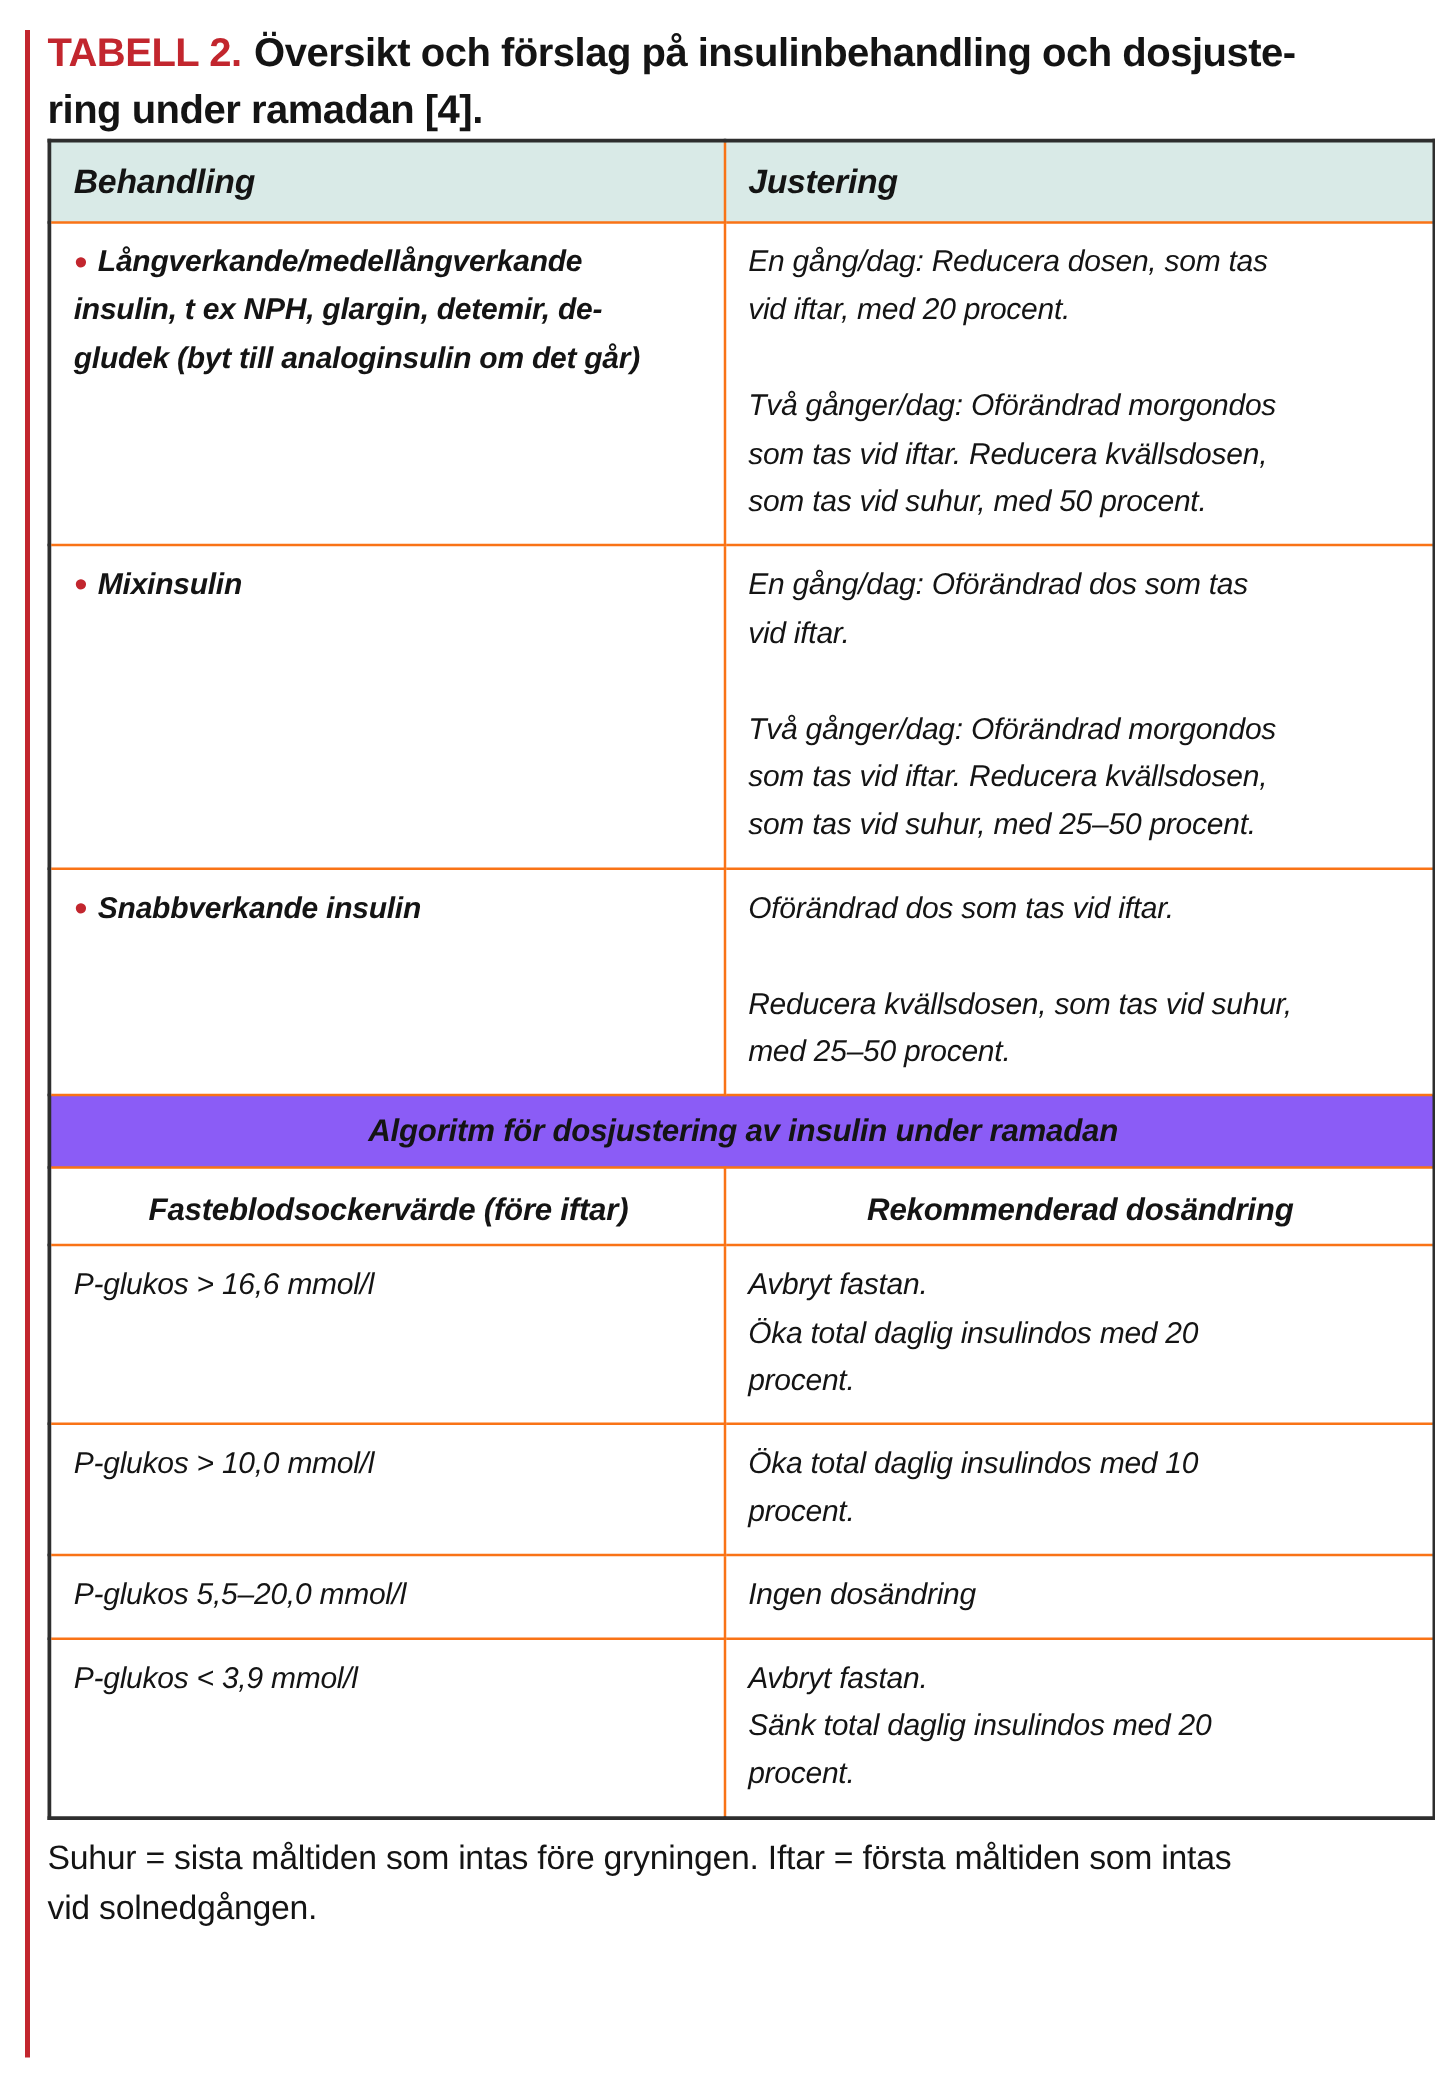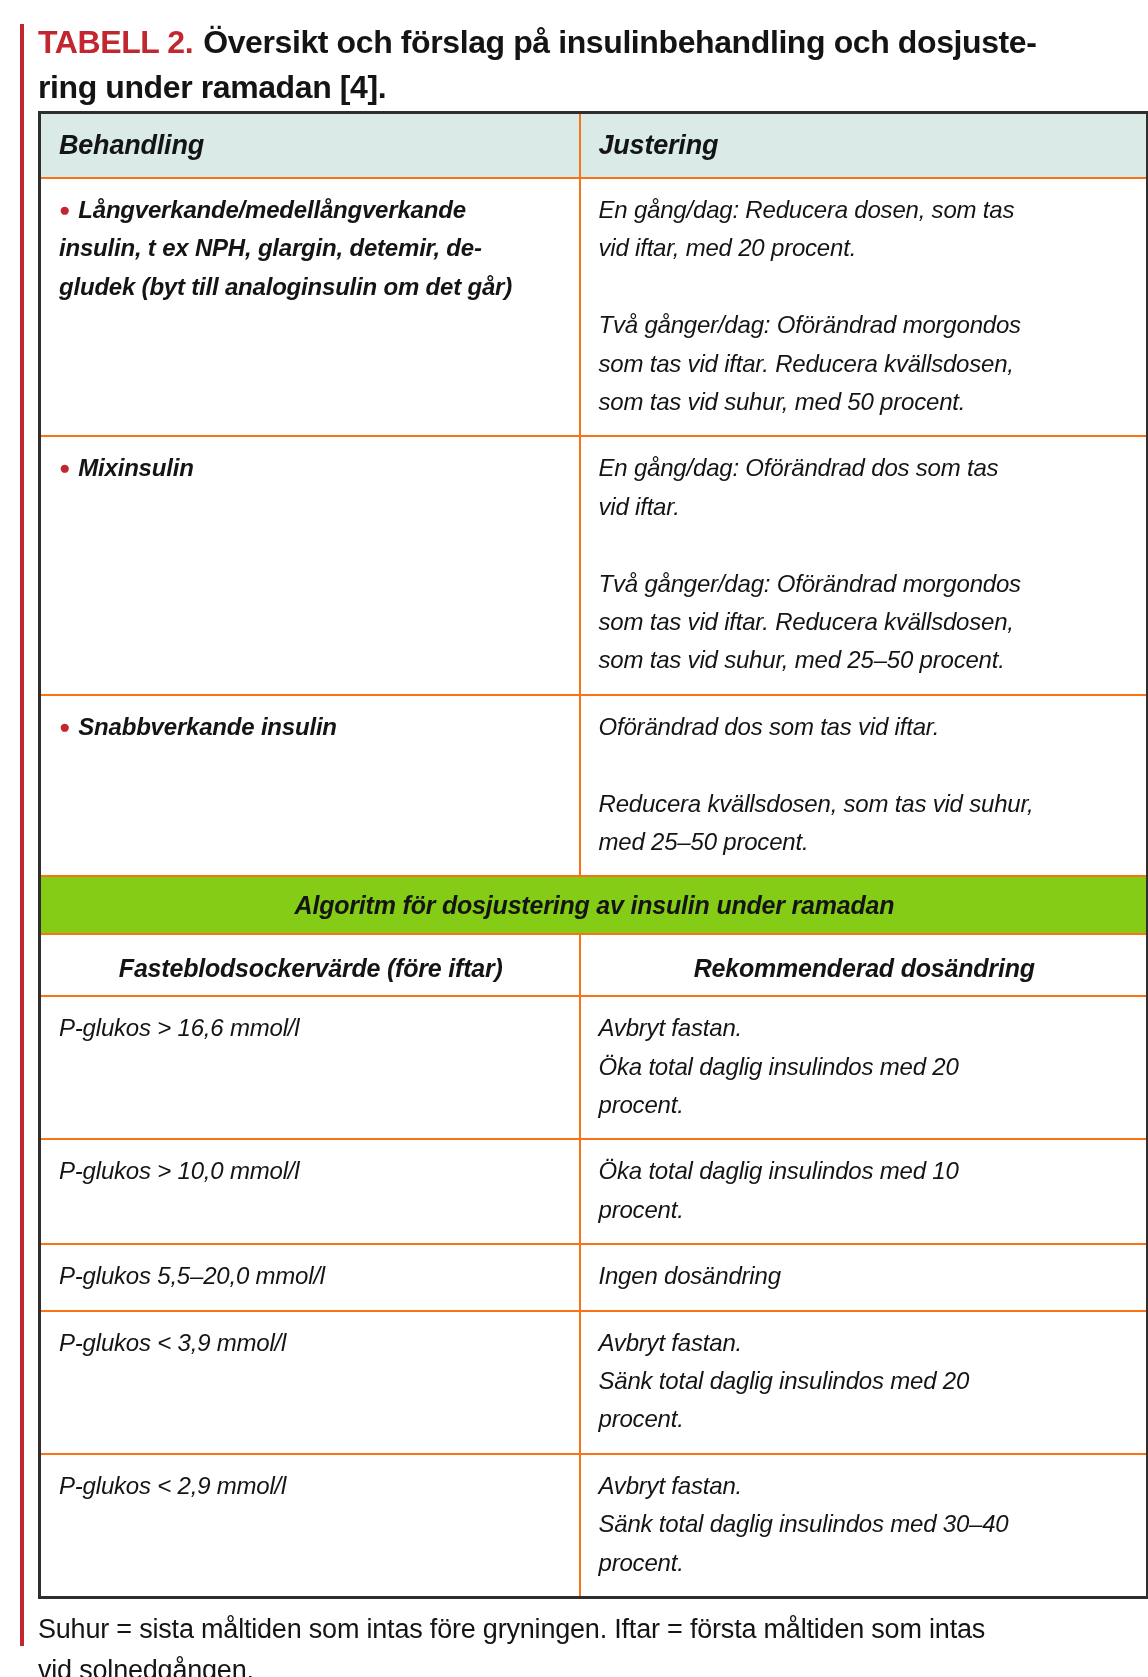--- a/index.html
+++ b/index.html
@@ -34,21 +34,21 @@
     font-size:24px; line-height:1.6;font-style:italic;
   }
   tr.head-row th {
     background:#d9eae7; text-align:left; font-weight:700; font-size:27px;
     padding-top:10px; padding-bottom:10px; vertical-align:middle;
   }
   td.treatment { font-weight:700; }
   .bullet-dot { color:#c2262e; font-size:19px; margin-right:8px; position:relative; top:-2px; }
 
   tr.band-row td {
-    background:#84cc16; text-align:center; font-weight:700; font-size:25px;
+    background:#8b5cf6; text-align:center; font-weight:700; font-size:25px;
     padding-top:8px; padding-bottom:8px; vertical-align:middle;
   }
   tr.subhead-row td {
     text-align:center; font-weight:700; font-size:25px;
     padding-top:10px; padding-bottom:4px; vertical-align:middle;
   }
 
   tr.r-h60  { height:60px; }
   tr.r-h267 { height:216px; }
   tr.r-h255 { height:255px; }
@@ -152,26 +152,20 @@
       <td class="pre">Ingen dosändring</td>
     </tr>
 
     <tr class="r-h141">
       <td class="pre">P-glukos &lt; 3,9 mmol/l</td>
       <td class="pre">Avbryt fastan.
 Sänk total daglig insulindos med 20
 procent.</td>
     </tr>
 
-    <tr class="r-h142">
-      <td class="pre">P-glukos &lt; 2,9 mmol/l</td>
-      <td class="pre">Avbryt fastan.
-Sänk total daglig insulindos med 30–40
-procent.</td>
-    </tr>
 
   </tbody>
     </table>
 
   <div class="footnote pre">Suhur = sista måltiden som intas före gryningen. Iftar = första måltiden som intas
 vid solnedgången.</div>
 
 </div>
 
 </body></html>

